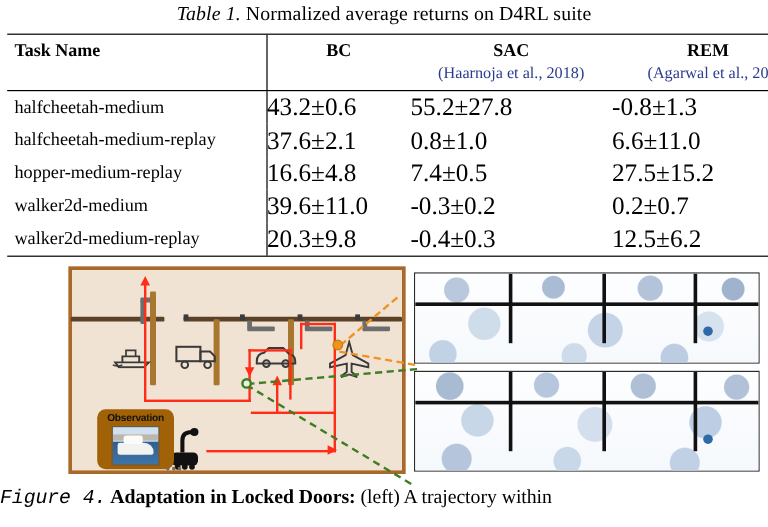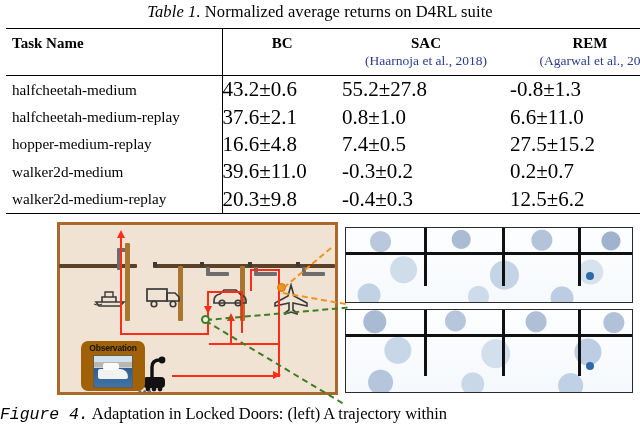--- a/index.html
+++ b/index.html
@@ -112,21 +112,21 @@
   .cdot{position:absolute;width:9px;height:9px;border-radius:50%;box-sizing:border-box;}
   .cdot.orange{background:#f0921e;border:1.5px solid #c9780f;}
   .cdot.green{background:#e9f3e0;border:2px solid #3f7d22;}
 
   
   .fig-caption{
     position:absolute;left:0;top:404px;width:640px;
     font-size:16.5px;white-space:nowrap;letter-spacing:-.05px;
   }
   .fig-caption .fc-it{font-style:italic;font-family:Liberation Mono, monospace;}
-  .fig-caption .fc-b{font-weight:normal;text-align:center;}
+  .fig-caption .fc-b{font-weight:bold;text-align:center;}
 </style>
 </head>
 <body>
 
 <div class="page">
 
   <div class="table-caption">
     <span class="tc-it">Table 1.</span><span> Normalized average returns on D4RL suite</span>
   </div>
 

